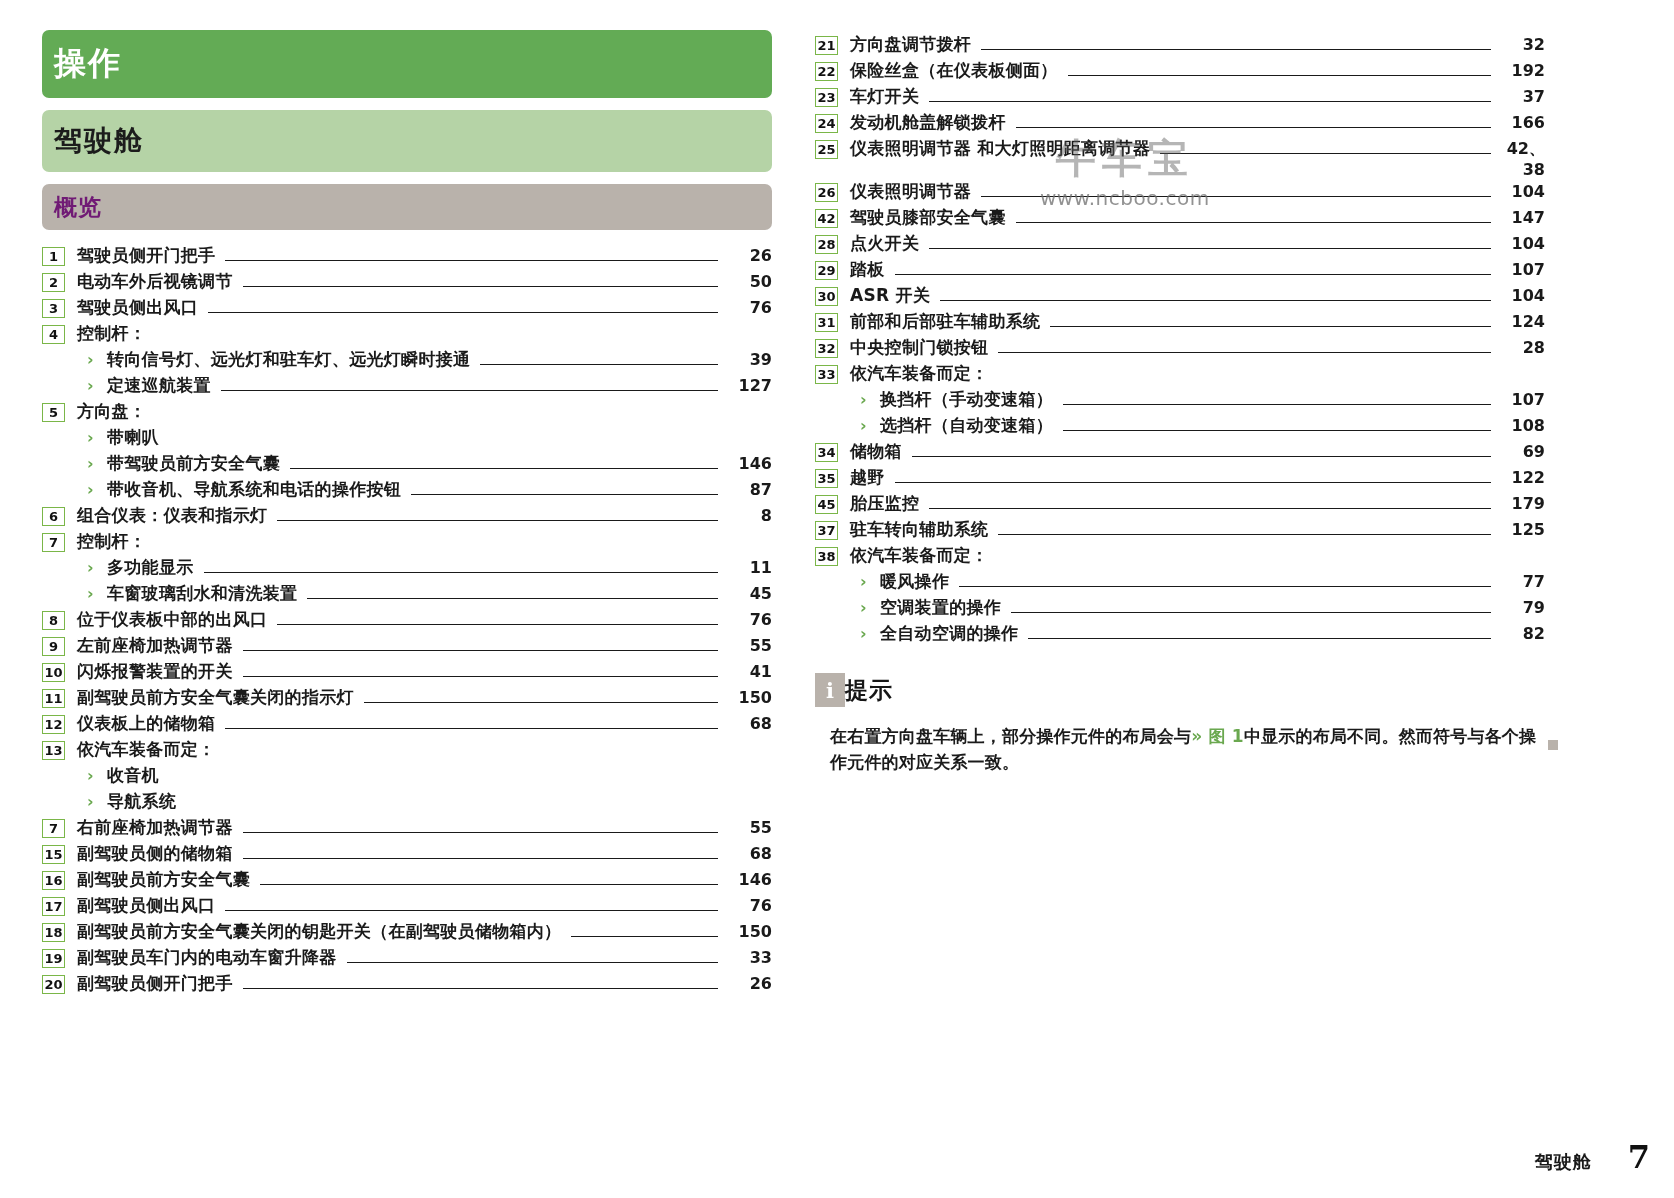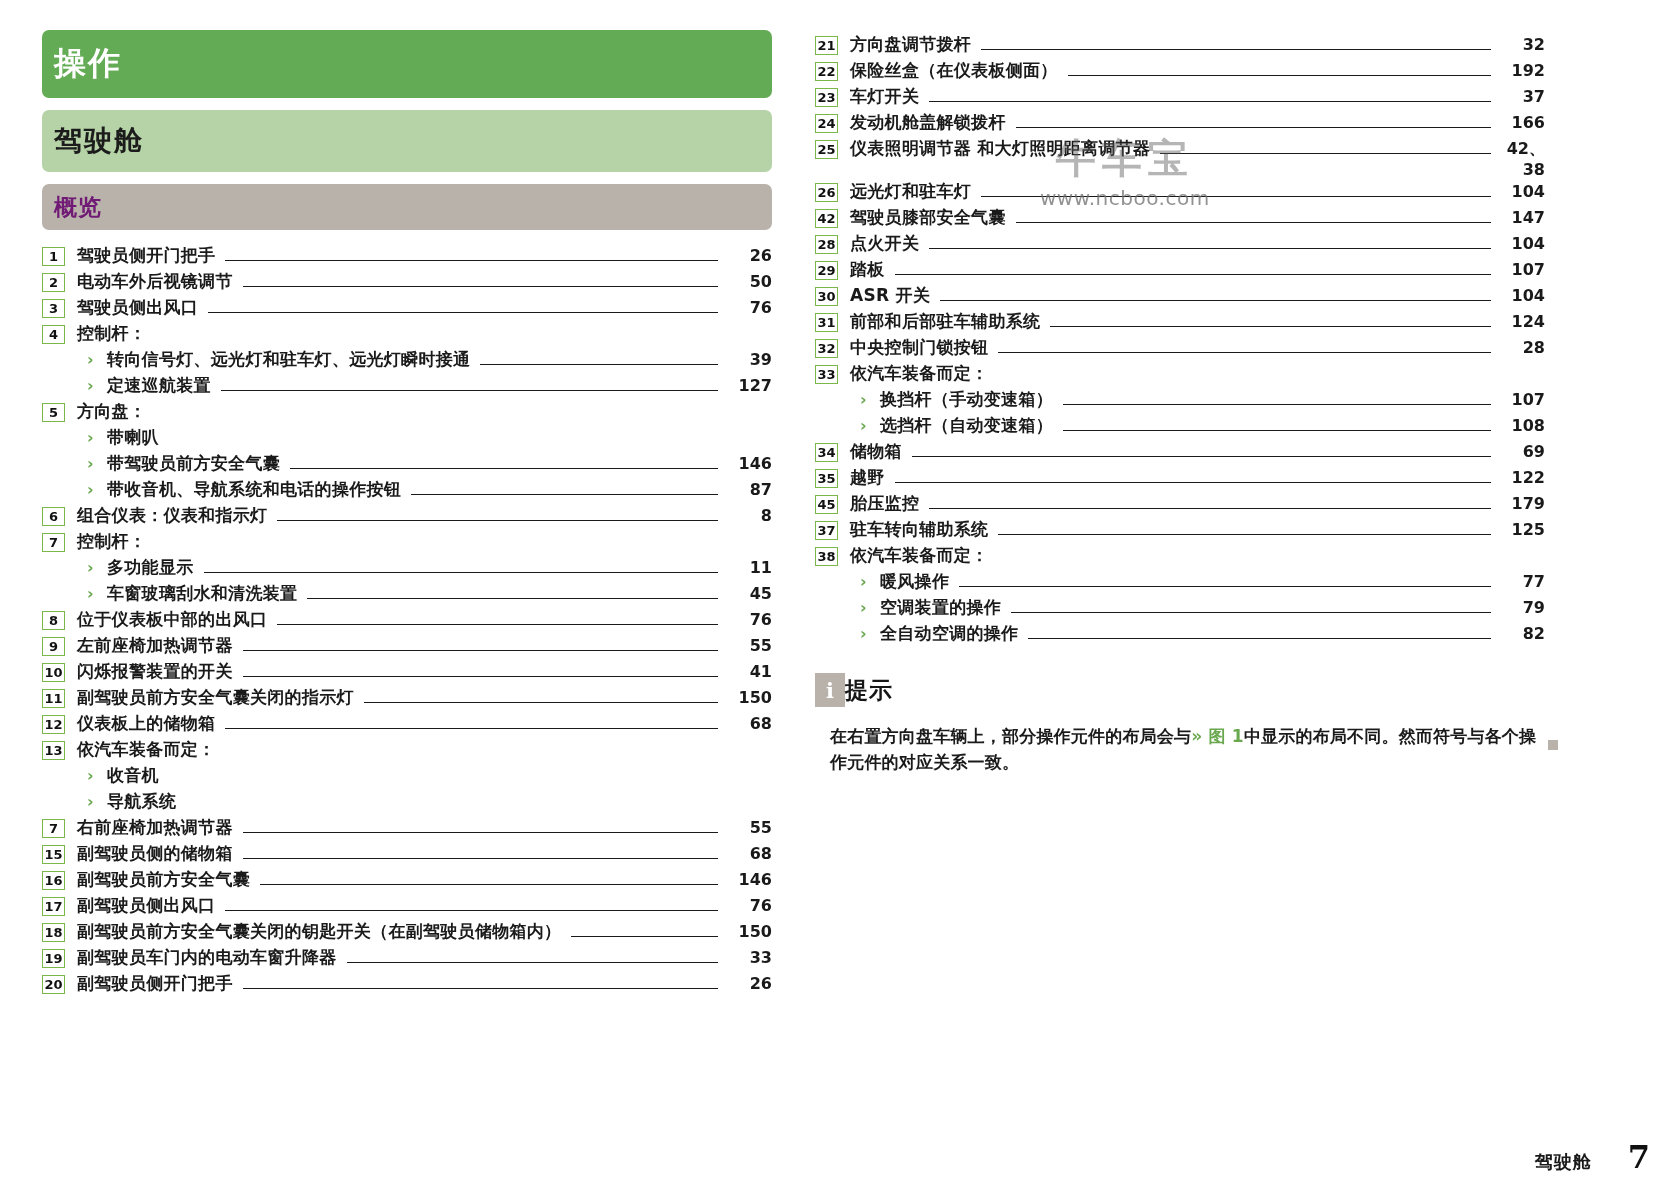--- a/index.html
+++ b/index.html
@@ -553,21 +553,21 @@
           <div class="num-box">25</div>
           <div class="row-body">
             <span class="entry-label">仪表照明调节器 和大灯照明距离调节器</span>
             <span class="leader"></span>
             <span class="pageno">42、38</span>
           </div>
         </div>
         <div class="toc-row">
           <div class="num-box">26</div>
           <div class="row-body">
-            <span class="entry-label">远光灯和驻车灯</span>
+            <span class="entry-label">仪表照明调节器</span>
             <span class="leader"></span>
             <span class="pageno">104</span>
           </div>
         </div>
         <div class="toc-row">
           <div class="num-box">42</div>
           <div class="row-body">
             <span class="entry-label">驾驶员膝部安全气囊</span>
             <span class="leader"></span>
             <span class="pageno">147</span>

